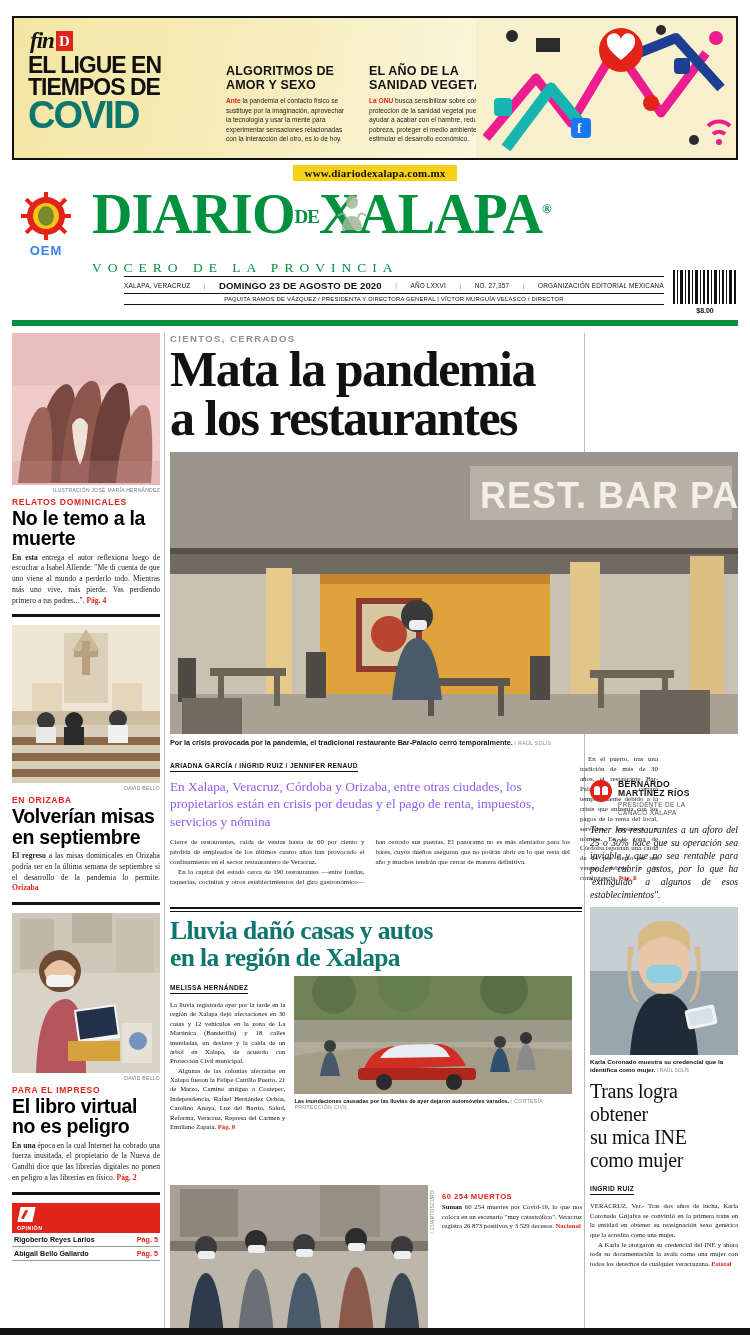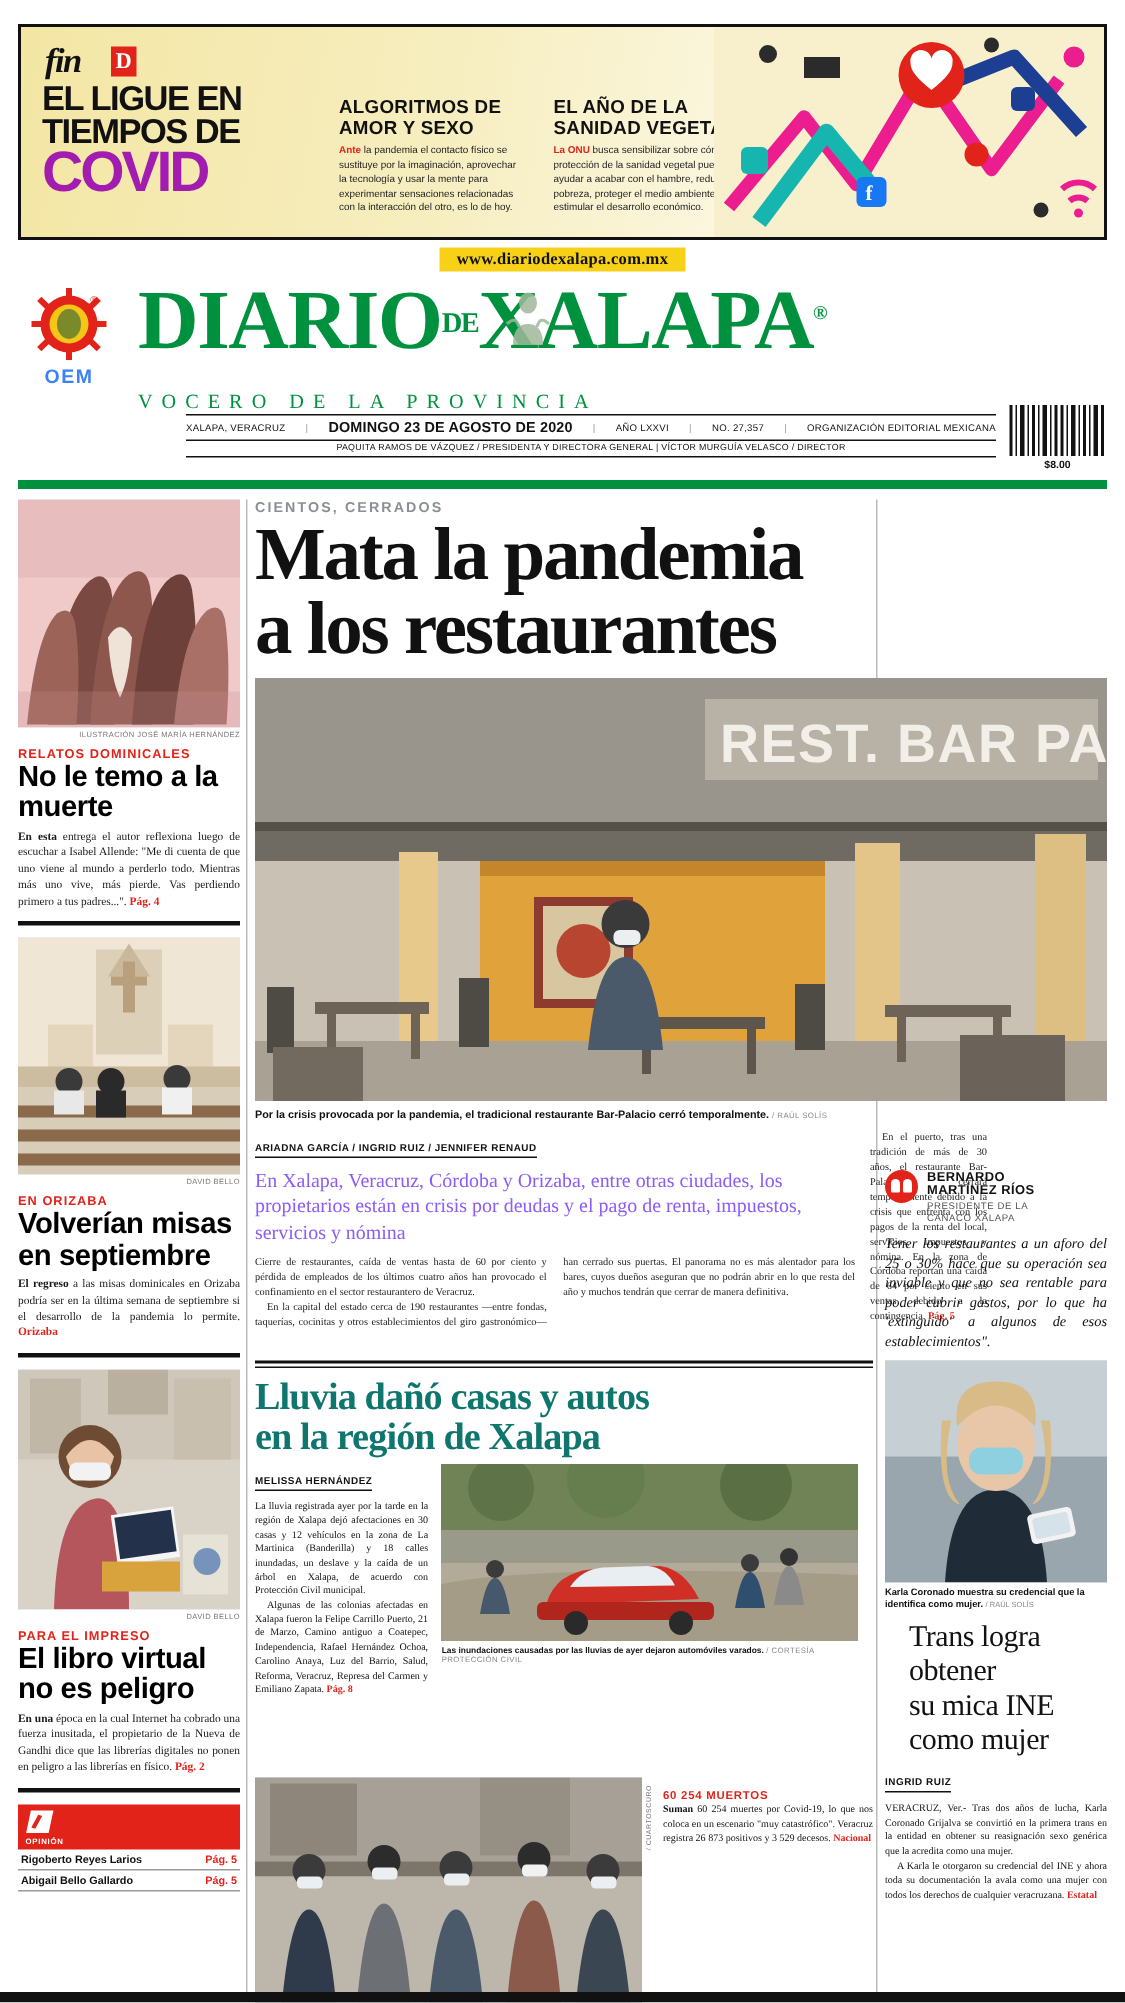--- a/index.html
+++ b/index.html
@@ -2,25 +2,25 @@
 <html><head>
 <meta charset="utf-8">
 <style>
   html,body{margin:0;padding:0;background:#ffffff;}
   body{width:750px;height:1335px;overflow:hidden;font-family:"Liberation Sans",sans-serif;color:#111;}
   .page{position:relative;width:750px;height:1335px;background:#fff;}
 
   
   .promo-wrap{position:absolute;left:12px;top:16px;width:726px;height:144px;border:2px solid #111;box-sizing:border-box;background:#f6e7a8;overflow:hidden;}
   .promo-grad{position:absolute;inset:0;background:linear-gradient(100deg,#f3e6a4 0%,#f7eec0 40%,#fbf6dd 65%,#f6ecbb 100%);}
-  .fin-logo{position:absolute;left:16px;top:10px;display:flex;align-items:center;gap:20px;}
+  .fin-logo{position:absolute;left:16px;top:10px;display:flex;align-items:center;gap:2px;}
   .fin-word{font-family:"Liberation Serif",serif;font-weight:bold;font-style:italic;font-size:23px;color:#111;letter-spacing:-1px;}
   .fin-box{width:17px;height:20px;background:#e2231a;color:#fff;font-size:15px;font-weight:bold;display:flex;align-items:center;justify-content:center;font-family:"Liberation Serif",serif;}
   .promo-head{position:absolute;left:14px;top:36px;width:180px;font-family:"Liberation Sans",sans-serif;font-weight:bold;font-size:23px;line-height:0.96;letter-spacing:-1px;color:#111;font-stretch:condensed;}
-  .promo-head .red{color:#a21caf;font-size:38px;display:block;line-height:0.92;letter-spacing:-2px;}
+  .promo-head .red{color:#0f766e;font-size:38px;display:block;line-height:0.92;letter-spacing:-2px;}
   .promo-col{position:absolute;top:46px;width:123px;}
   .promo-col.c1{left:212px;}
   .promo-col.c2{left:355px;}
   .promo-col h4{margin:0 0 4px 0;font-size:12.5px;font-weight:bold;line-height:1.12;letter-spacing:0.2px;color:#111;}
   .promo-col p{margin:0;font-size:6.6px;line-height:1.45;color:#222;text-align:left;}
   .promo-col p b{color:#e2231a;}
   .promo-art{position:absolute;right:0;top:0;width:260px;height:140px;overflow:hidden;}
 
   .url-bar{position:absolute;left:0;top:163px;width:750px;text-align:center;}
   .url-pill{display:inline-block;background:#f7d117;color:#111;font-family:"Liberation Serif",serif;font-weight:bold;font-size:11px;padding:2px 12px;letter-spacing:0.2px;}
@@ -105,21 +105,21 @@
   .rain-body{display:flex;gap:9px;}
   .rain-col{width:122px;}
   .rain-col p{font-family:"Liberation Serif",serif;font-size:6.7px;line-height:1.4;margin:0;text-align:justify;text-indent:8px;}
   .rain-photo{width:278px;height:118px;background:#8a9;position:relative;overflow:hidden;}
 
   
   .karla{position:absolute;left:590px;top:907px;width:148px;}
   .karla-photo{width:148px;height:148px;background:#bbb;position:relative;overflow:hidden;}
   .karla-cap{font-size:6.2px;font-weight:bold;line-height:1.3;padding-top:3px;}
   .karla-cap .src{font-weight:normal;color:#888;font-size:5px;}
-  .trans h2{font-family:"Liberation Serif",serif;font-weight:normal;font-size:20px;line-height:1.14;margin:6px 0 6px 16px;color:#111;letter-spacing:-0.3px;}
+  .trans h2{font-family:"Liberation Serif",serif;font-weight:normal;font-size:20px;line-height:1.14;margin:6px 0 6px 0;color:#111;letter-spacing:-0.3px;}
   .trans .byline{border-bottom:1px solid #111;}
   .trans p{font-family:"Liberation Serif",serif;font-size:6.7px;line-height:1.43;margin:0;text-align:justify;text-indent:8px;}
 
   
   .botphoto{position:absolute;left:170px;top:1185px;width:258px;height:150px;background:#99a;overflow:hidden;}
   .vertcap{position:absolute;left:430px;top:1190px;width:10px;height:140px;}
   .vertcap span{display:block;transform:rotate(180deg);writing-mode:vertical-rl;font-size:4.6px;color:#777;letter-spacing:0.4px;}
   .mexbox{position:absolute;left:442px;top:1192px;width:140px;}
   .mexbox .kicker{color:#e2231a;font-size:7.6px;letter-spacing:0.5px;margin:0 0 1px;}
   .mexbox h2{font-family:"Liberation Serif",serif;font-weight:bold;font-size:19.5px;line-height:1.03;margin:0 0 4px;letter-spacing:-0.4px;}

